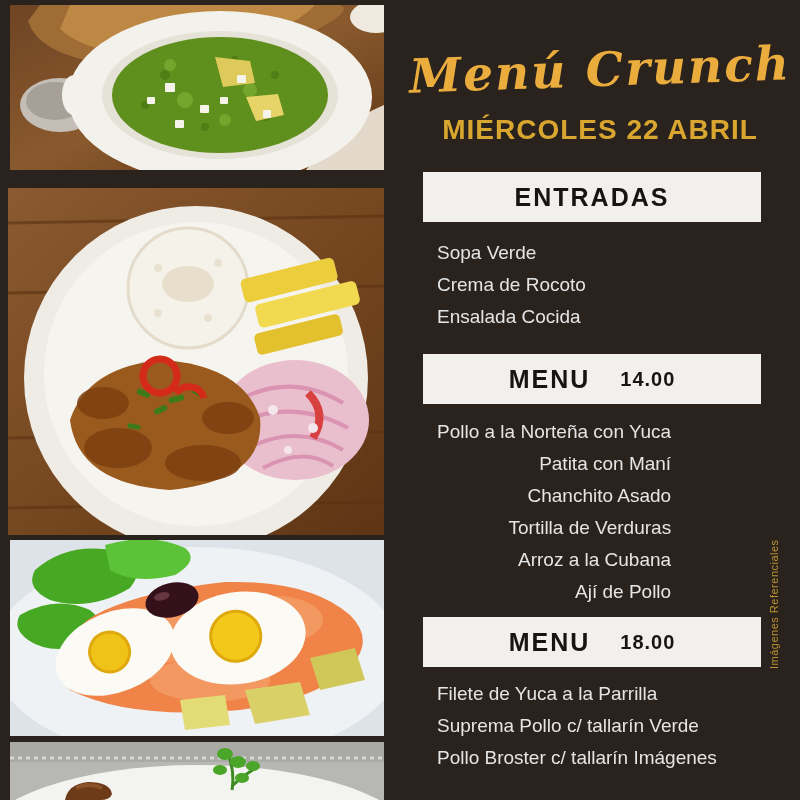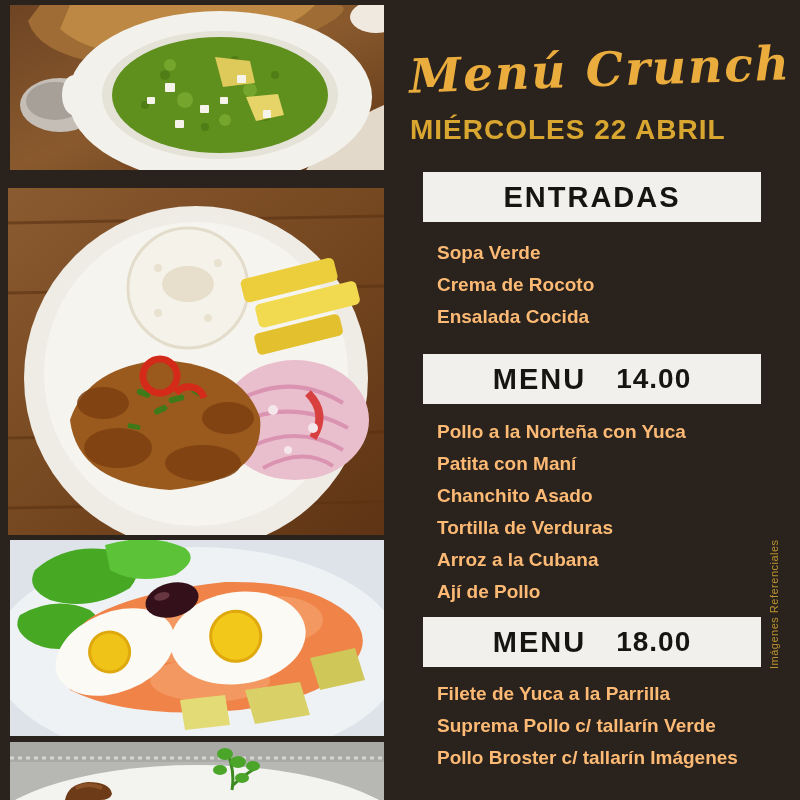--- a/index.html
+++ b/index.html
@@ -20,42 +20,42 @@
 
   
   .script-title{
     position:absolute;left:410px;top:26px;width:380px;height:86px;
     display:flex;align-items:center;justify-content:center;
     font-family:"DejaVu Serif", serif;font-style:italic;font-weight:600;
     font-size:47px;color:#e9ac3d;transform:rotate(-2deg);
     letter-spacing:2px;white-space:nowrap;
   }
   .date-line{
-    position:absolute;left:410px;top:114px;width:380px;text-align:left;
+    position:absolute;left:410px;top:114px;width:380px;text-align:center;
     font-size:28px;font-weight:700;color:#d9a630;letter-spacing:1px;
     white-space:nowrap;
   }
   .head-box{
     position:absolute;left:423px;width:338px;height:50px;background:#f2f0ec;
     display:flex;align-items:center;justify-content:center;
     color:#171513;font-weight:800;
   }
-  .head-box .h{font-size:29px;letter-spacing:2px;}
-  .head-box .price{font-size:28px;margin-left:30px;letter-spacing:1px;}
+  .head-box .h{font-size:25px;letter-spacing:2px;}
+  .head-box .price{font-size:20px;margin-left:30px;letter-spacing:1px;}
   .box-entradas{top:172px;}
   .box-menu14{top:354px;}
   .box-menu18{top:617px;}
 
   ul.items{list-style:none;margin:0;padding:0;position:absolute;}
   ul.items li{
-    font-size:19px;font-weight:700;color:#fdba74;
+    font-size:19px;font-weight:400;color:#e5e5e5;
     line-height:20px;margin-bottom:12px;white-space:nowrap;
   }
   .list-entradas{left:437px;top:243px;}
-  .list-m14-left{left:437px;top:422px;}
+  .list-m14-left{left:437px;top:422px;text-align:right;}
   .list-m14-right{left:640px;top:484px;}
   .list-m18{left:437px;top:684px;}
   .list-m18 li{margin-bottom:11px;}
 
   .vertical-note{
     position:absolute;left:764px;top:538px;height:132px;width:20px;
     writing-mode:vertical-rl;transform:rotate(180deg);
     display:flex;align-items:center;justify-content:center;
     font-size:11px;color:#bb9231;letter-spacing:0.5px;white-space:nowrap;
   }

